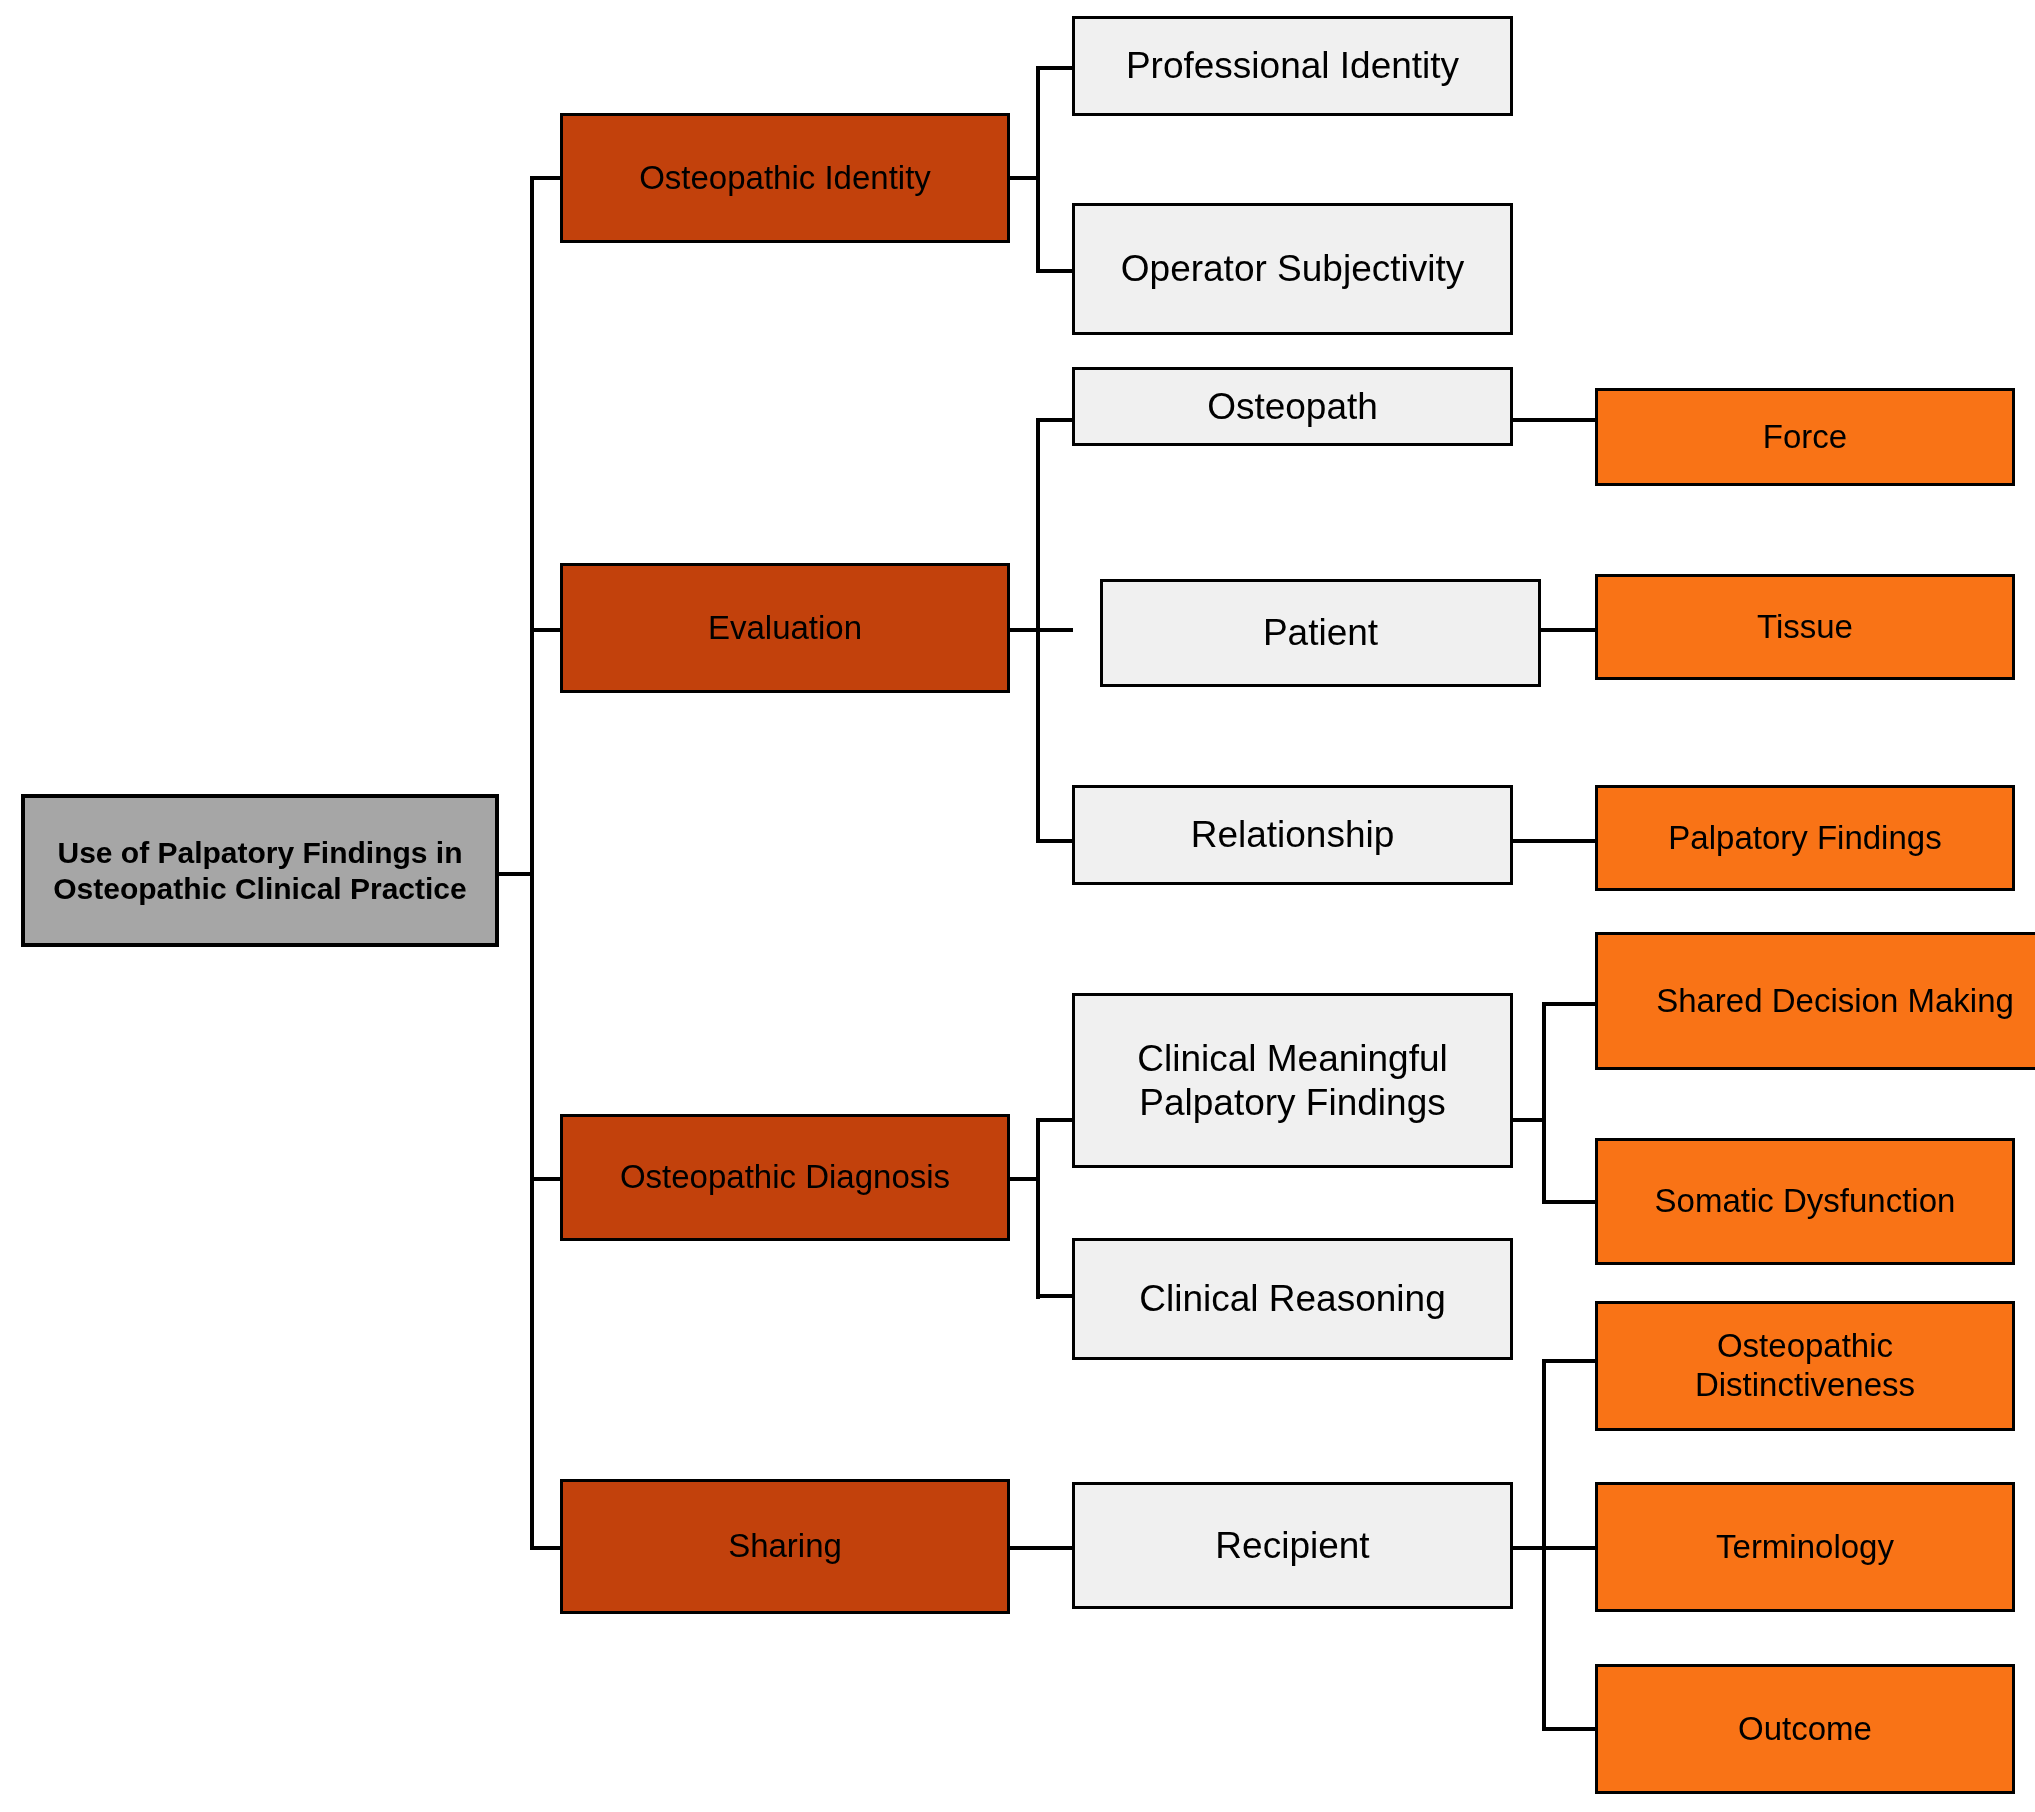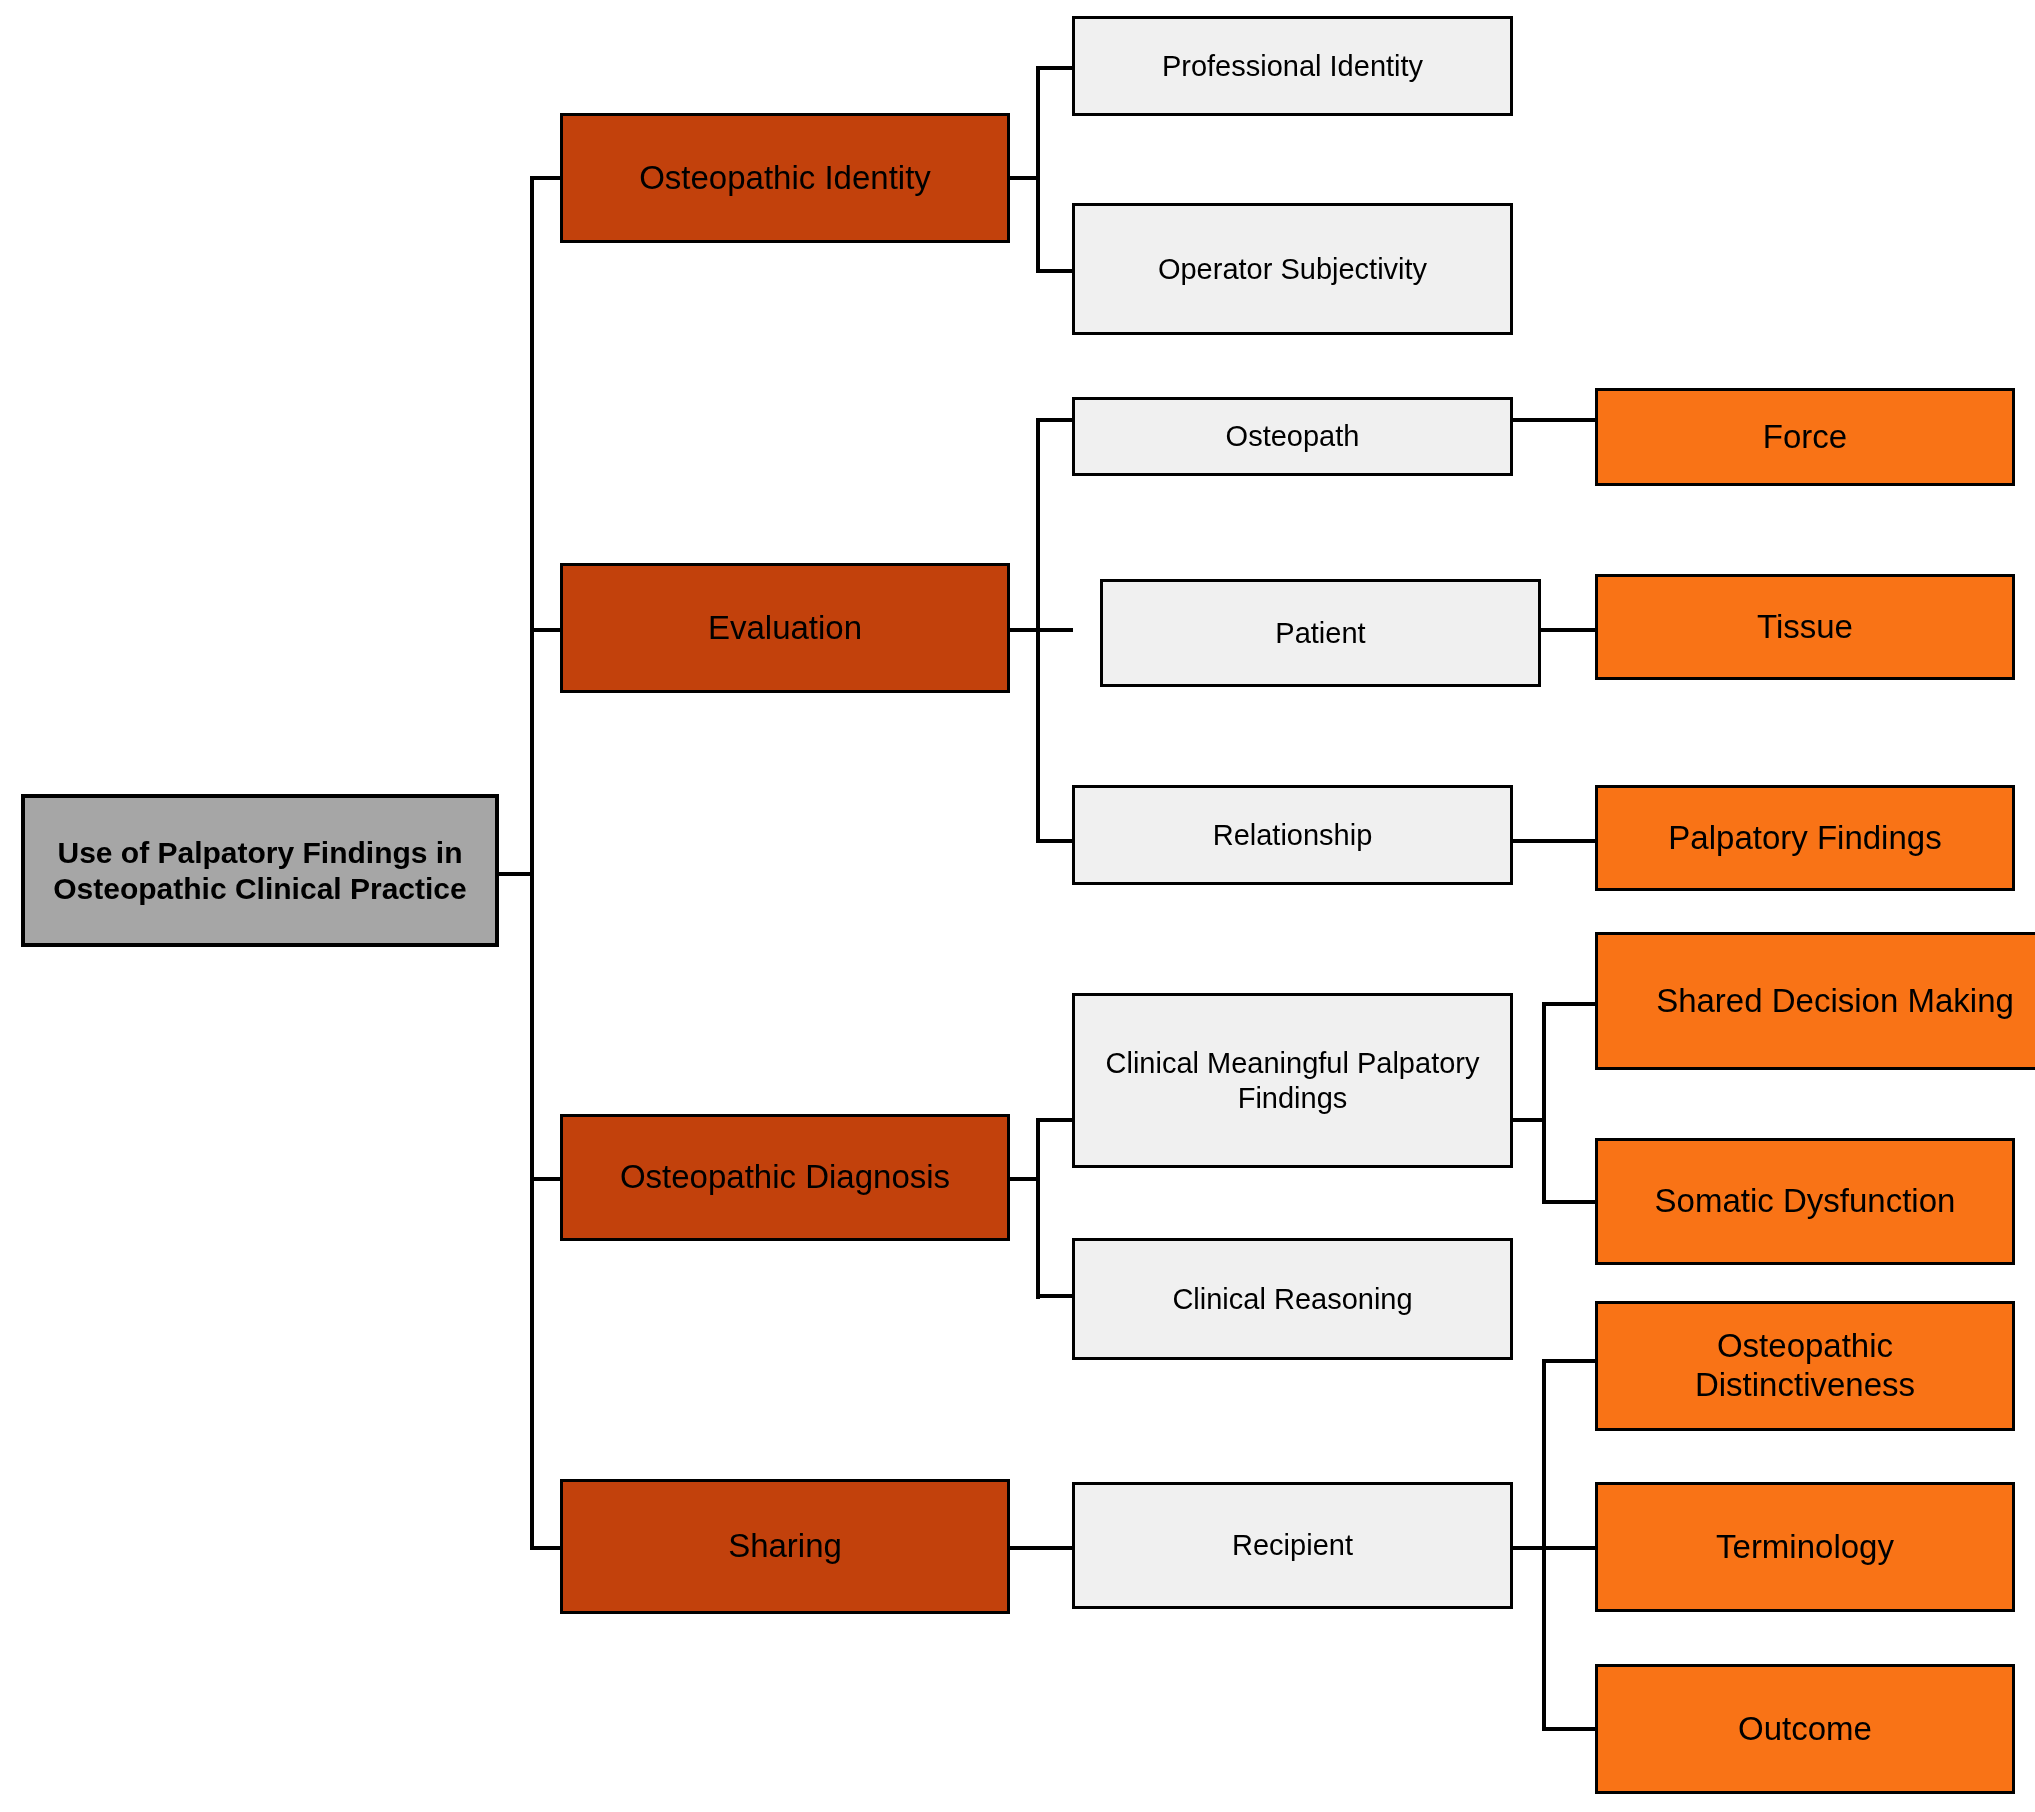--- a/index.html
+++ b/index.html
@@ -19,21 +19,21 @@
     align-items:center;
     justify-content:center;
     text-align:center;
     color:#000000;
     line-height:1.18;
     padding:2.1px 7.4px;
     font-family:"Liberation Sans", sans-serif;
   }
   .lvl-root{ background:#a6a6a6; font-weight:bold; font-size:30px; border-width:4.8px; }
   .lvl-2{ background:#c2410c; font-size:33px; }
-  .lvl-3{ background:#f0f0f0; font-size:29px; }
+  .lvl-3{ background:#f0f0f0; font-size:37px; }
   .lvl-4{ background:#f97316; font-size:33px; }
   .edge{ position:absolute; background:#000000; }
   .edge-h{ height:3.7px; }
   .edge-v{ width:3.7px; }
 </style>
 </head>
 <body>
 
 <div id="root-canvas">
 
@@ -85,21 +85,21 @@
   <div class="node lvl-root" style="left:21px; top:794px; width:478px; height:153px;">Use of Palpatory Findings in Osteopathic Clinical Practice</div>
 
   <div class="node lvl-2" style="left:560px; top:113px; width:450px; height:130px;">Osteopathic Identity</div>
 
   <div class="node lvl-3" style="left:1072px; top:16px; width:441px; height:100px;">Professional Identity</div>
 
   <div class="node lvl-3" style="left:1072px; top:203px; width:441px; height:132px;">Operator Subjectivity</div>
 
   <div class="node lvl-2" style="left:560px; top:563px; width:450px; height:130px;">Evaluation</div>
 
-  <div class="node lvl-3" style="left:1072px; top:397px; width:441px; height:79px;">Osteopath</div>
+  <div class="node lvl-3" style="left:1072px; top:367px; width:441px; height:79px;">Osteopath</div>
 
   <div class="node lvl-3" style="left:1100px; top:579px; width:441px; height:108px;">Patient</div>
 
   <div class="node lvl-3" style="left:1072px; top:785px; width:441px; height:100px;">Relationship</div>
 
   <div class="node lvl-4" style="left:1595px; top:388px; width:420px; height:98px;">Force</div>
 
   <div class="node lvl-4" style="left:1595px; top:574px; width:420px; height:106px;">Tissue</div>
 
   <div class="node lvl-4" style="left:1595px; top:785px; width:420px; height:106px;">Palpatory Findings</div>

